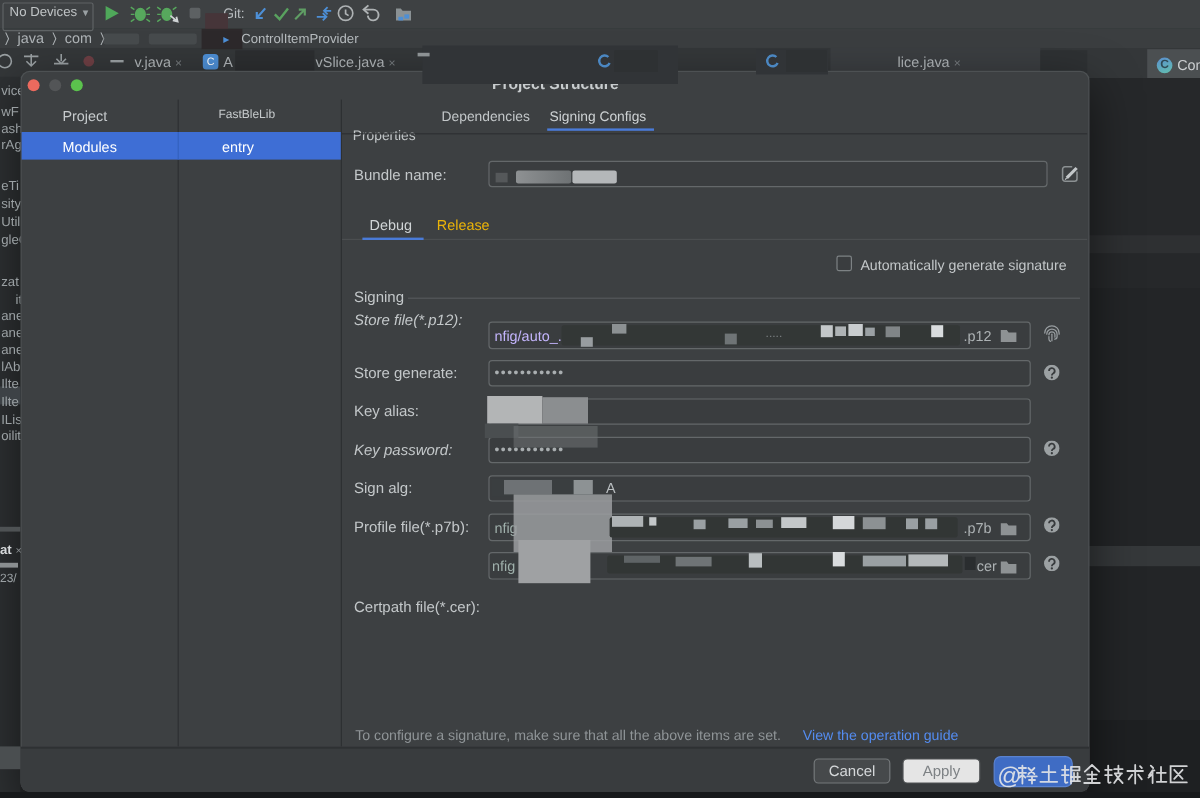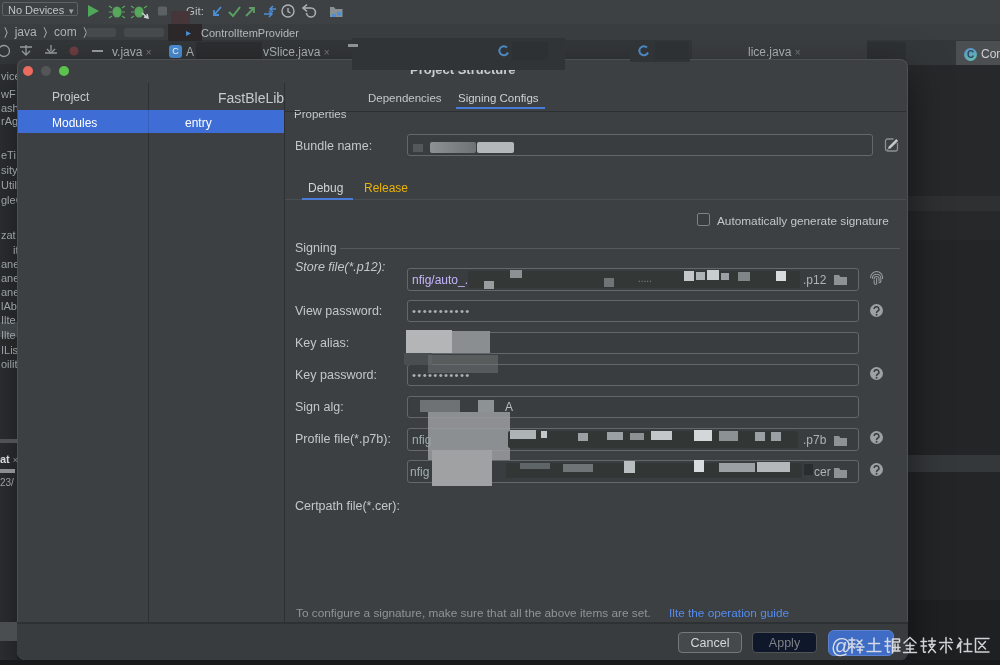--- a/index.html
+++ b/index.html
@@ -40,21 +40,21 @@
     <div style="position:absolute;left:1px;top:195px;">ane</div>
     <div style="position:absolute;left:1px;top:209px;">ane</div>
     <div style="position:absolute;left:1px;top:223px;">ane</div>
     <div style="position:absolute;left:1px;top:237px;">lAb</div>
     <div style="position:absolute;left:1px;top:251px;">Ilte</div>
     <div style="position:absolute;left:1px;top:266px;">Ilte</div>
     <div style="position:absolute;left:1px;top:281px;">ILis</div>
     <div style="position:absolute;left:1px;top:295px;">oilit</div>
   </div>
 
-<div class="abs" style="left:2px;top:2px;width:76px;height:14px;border:1px solid #5f6365;border-radius:2px;color:#c0c4c6;font-size:11px;line-height:14px;padding-left:5px;box-sizing:border-box;">No Devices <span style="font-size:8px;color:#9aa0a3;">▼</span></div>
+<div class="abs" style="left:2px;top:2px;width:76px;height:24px;border:1px solid #5f6365;border-radius:2px;color:#c0c4c6;font-size:11px;line-height:14px;padding-left:5px;box-sizing:border-box;">No Devices <span style="font-size:8px;color:#9aa0a3;">▼</span></div>
 <svg class="abs" style="left:86px;top:3px;" width="270" height="17" viewBox="0 0 270 17">
   <polygon points="2,2 2,14 13,8" fill="#4fa85a"></polygon>
   <g stroke="#57a85d" stroke-width="1.2" fill="none">
     <ellipse cx="31" cy="9" rx="4" ry="5" fill="#57a85d"></ellipse>
     <path d="M26 5 l-3 -2 M36 5 l3 -2 M26 9 h-3 M36 9 h3 M26 13 l-3 2 M36 13 l3 2"></path>
     <ellipse cx="53" cy="9" rx="4" ry="5" fill="#57a85d"></ellipse>
     <path d="M48 5 l-3 -2 M58 5 l3 -2 M48 9 h-3 M48 13 l-3 2"></path>
   </g>
   <path d="M56 10 l6 5 m-1 -4 l1 4 -4 -1" stroke="#cfd3d5" stroke-width="1.5" fill="none"></path>
   <rect x="72" y="3.5" width="9" height="9" rx="1.5" fill="#5d6163"></rect>
@@ -118,21 +118,21 @@
 <svg class="abs" style="left:497px;top:45px;" width="160" height="12" viewBox="0 0 160 12">
   <path d="M10 2.5 a4.5 4.5 0 1 0 1 5" stroke="#4b87c2" stroke-width="2" fill="none"></path>
   <path d="M150 2.5 a4.5 4.5 0 1 0 1 5" stroke="#4b87c2" stroke-width="2" fill="none"></path>
 </svg>
 <div class="abs" style="left:512px;top:42px;width:36px;height:18px;background:#2e3133;"></div>
 <div class="abs" style="left:655px;top:42px;width:34px;height:18px;background:#2e3133;"></div>
 
 <div class="abs" style="left:148px;top:83px;width:1px;height:539px;background:#2d3032;"></div>
 <div class="abs" style="left:284px;top:83px;width:1px;height:539px;background:#2d3032;"></div>
 <div class="abs" style="left:52px;top:90px;color:#c6cacc;font-size:12px;">Project</div>
-<div class="abs" style="left:182px;top:90px;color:#c6cacc;font-size:14px;margin-left:36px;">FastBleLib</div>
+<div class="abs" style="left:182px;top:90px;color:#c6cacc;font-size:10px;">FastBleLib</div>
 
 <div class="abs" style="left:18px;top:110px;width:266px;height:23px;background:#3e6ed5;"></div>
 <div class="abs" style="left:148px;top:110px;width:1px;height:23px;background:#3461bd;"></div>
 <div class="abs" style="left:52px;top:116px;color:#ffffff;font-size:12px;">Modules</div>
 <div class="abs" style="left:185px;top:116px;color:#ffffff;font-size:12px;">entry</div>
 
 <div class="abs" style="left:294px;top:108px;color:#c3c7c9;font-size:11.5px;">Properties</div>
 <div class="abs" style="left:368px;top:92px;color:#c3c7c9;font-size:11.5px;">Dependencies</div>
 <div class="abs" style="left:458px;top:92px;color:#cdd1d3;font-size:11.5px;">Signing Configs</div>
 <div class="abs" style="left:456px;top:107px;width:89px;height:2px;background:#4a7bd8;"></div>
@@ -155,25 +155,25 @@
 <div class="abs" style="left:302px;top:198px;width:51px;height:2px;background:#4a7bd8;"></div>
 
 <div class="abs" style="left:697px;top:213px;width:13px;height:13px;border:1px solid #7d8284;border-radius:2px;background:#3a3d3f;box-sizing:border-box;"></div>
 <div class="abs" style="left:717px;top:214px;color:#c3c7c9;font-size:11.8px;">Automatically generate signature</div>
 
 <div class="abs" style="left:295px;top:241px;color:#c3c7c9;font-size:12.5px;">Signing</div>
 <div class="abs" style="left:340px;top:248px;width:560px;height:1px;background:#55595b;"></div>
 
 <div class="abs lbl" style="left:295px;top:260px;font-style:italic;">Store file(*.p12):</div>
 <div class="field" style="left:407px;top:268px;width:452px;height:23px;"></div>
-<div class="abs lbl" style="left:295px;top:304px;">View password:</div>
+<div class="abs lbl" style="left:295px;top:304px;">Store generate:</div>
 <div class="field" style="left:407px;top:300px;width:452px;height:22px;"></div>
 <div class="abs lbl" style="left:295px;top:336px;">Key alias:</div>
 <div class="field" style="left:407px;top:332px;width:452px;height:22px;"></div>
-<div class="abs lbl" style="left:295px;top:368px;">Key password:</div>
+<div class="abs lbl" style="left:295px;top:368px;font-style:italic;">Key password:</div>
 <div class="field" style="left:407px;top:364px;width:452px;height:22px;"></div>
 <div class="abs lbl" style="left:295px;top:400px;">Sign alg:</div>
 <div class="field" style="left:407px;top:396px;width:452px;height:22px;"></div>
 <div class="abs lbl" style="left:295px;top:432px;">Profile file(*.p7b):</div>
 <div class="field" style="left:407px;top:428px;width:452px;height:23px;"></div>
 <div class="abs lbl" style="left:295px;top:464px;margin-top:35px;">Certpath file(*.cer):</div>
 <div class="field" style="left:407px;top:460px;width:452px;height:23px;"></div>
 
 <div class="abs" style="left:412px;top:273px;color:#c4b5fd;font-size:12px;">nfig/auto_.</div>
 <div class="abs" style="left:412px;top:305px;color:#a9aeb0;font-size:11.5px;letter-spacing:1.3px;">•••••••••••</div>
@@ -265,25 +265,25 @@
 <div class="abs" style="left:506px;top:463px;width:296px;height:15px;background:#323635;border-radius:2px;"></div>
 <div class="abs" style="left:520px;top:463px;width:30px;height:6px;background:#5f6466;"></div>
 <div class="abs" style="left:563px;top:464px;width:30px;height:8px;background:#6f7476;"></div>
 <div class="abs" style="left:624px;top:461px;width:11px;height:12px;background:#b9bec0;"></div>
 <div class="abs" style="left:694px;top:460px;width:10px;height:12px;background:#d9dcde;"></div>
 <div class="abs" style="left:719px;top:463px;width:36px;height:9px;background:#9aa0a3;"></div>
 <div class="abs" style="left:757px;top:462px;width:33px;height:10px;background:#b4b8ba;"></div>
 <div class="abs" style="left:804px;top:464px;width:9px;height:11px;background:#2a2d2f;"></div>
 
 <div class="abs" style="left:296px;top:606px;color:#8f9497;font-size:11.8px;">To configure a signature, make sure that all the above items are set.</div>
-<div class="abs" style="left:669px;top:606px;color:#548cf0;font-size:11.8px;">Ilte the operation guide</div>
+<div class="abs" style="left:669px;top:606px;color:#548cf0;font-size:11.8px;">View the operation guide</div>
 
 <div class="abs" style="left:17px;top:622px;width:891px;height:38px;background:#393c3e;border-radius:0 0 8px 8px;border-top:2px solid #2e3133;box-sizing:border-box;"></div>
 <div class="abs" style="left:678px;top:632px;width:64px;height:21px;background:#46494b;border:1px solid #74787a;border-radius:4px;color:#d5d8da;font-size:12.5px;text-align:center;line-height:20px;box-sizing:border-box;">Cancel</div>
-<div class="abs" style="left:752px;top:632px;width:65px;height:21px;background:#0f172a;border:1px solid #505355;border-radius:4px;color:#7d8184;font-size:12.5px;text-align:center;line-height:20px;box-sizing:border-box;">Apply</div>
+<div class="abs" style="left:752px;top:632px;width:65px;height:21px;background:#e5e5e5;border:1px solid #505355;border-radius:4px;color:#7d8184;font-size:12.5px;text-align:center;line-height:20px;box-sizing:border-box;">Apply</div>
 <div class="abs" style="left:828px;top:630px;width:66px;height:26px;background:#3f6cc4;border:1px solid #5a82cf;border-radius:6px;box-sizing:border-box;"></div>
 
 <svg class="abs" id="wm" style="left:831px;top:634px;" width="162" height="24" viewBox="0 0 162 24">
   <text x="0" y="19" font-size="20" fill="rgba(228,230,232,.92)" font-family="Liberation Sans, sans-serif">@</text>
   <g stroke="rgba(228,230,232,.9)" stroke-width="1.5" fill="none" stroke-linecap="round">
 
     <g transform="translate(17,3)">
       <path d="M1 3 H7 M4 1 V16 M1 7 H7 M1.5 11 L4 8.5 M6.5 11 L4 8.5"></path>
       <path d="M9 3 L14 8 M14 3 L9 8 M8 10 H16 M12 10 V16 M9.5 13 H14.5"></path>
     </g>

